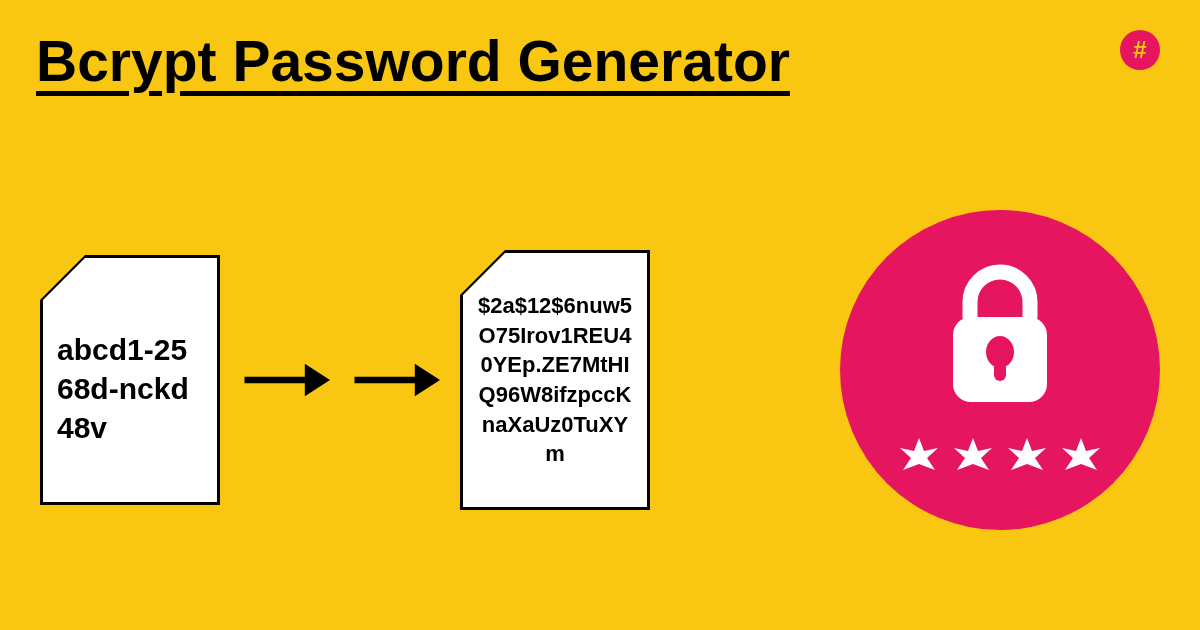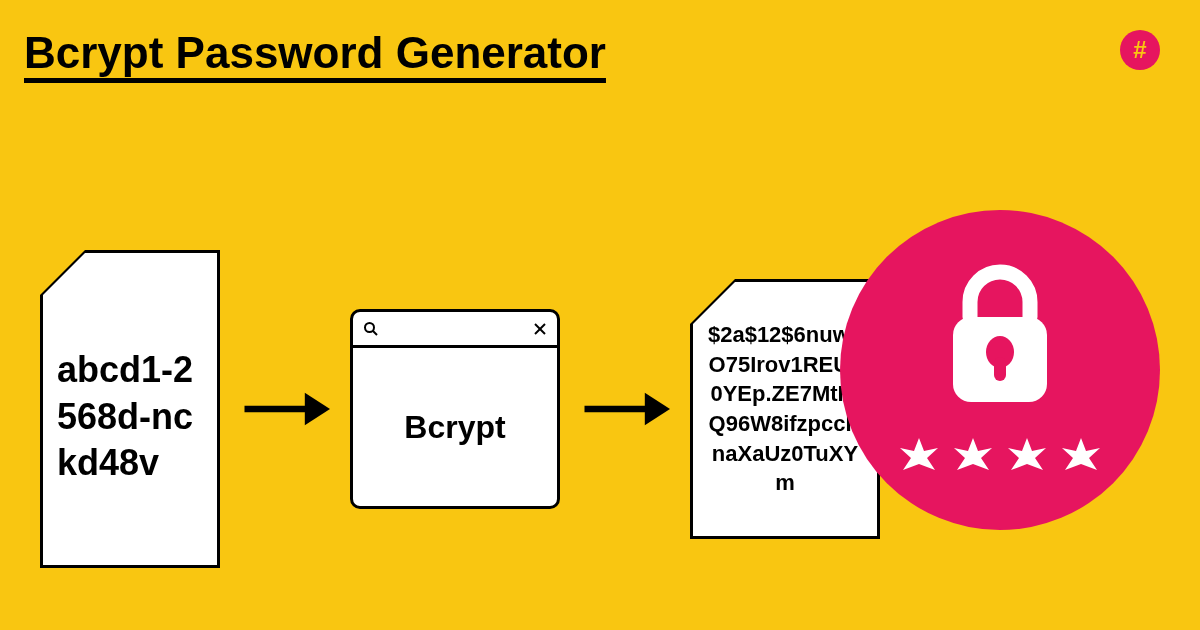--- a/index.html
+++ b/index.html
@@ -7,22 +7,22 @@
     width: 1200px;
     height: 630px;
     background: #f9c611;
     font-family: Arial, Helvetica, sans-serif;
     position: relative;
     overflow: hidden;
   }
   .title {
     position: absolute;
     top: 28px;
-    left: 24px;
-    font-size: 44px;
+    left: 36px;
+    font-size: 57px;
     font-weight: 900;
     color: #000;
     text-decoration: underline;
     text-underline-offset: 10px;
     text-decoration-thickness: 5px;
   }
   .logo {
     position: absolute;
     top: 30px;
     right: 40px;
@@ -50,27 +50,27 @@
   .flow {
     position: absolute;
     top: 250px;
     left: 40px;
     display: flex;
     align-items: center;
     gap: 20px;
   }
   .doc {
     width: 180px;
-    height: 318px;
+    height: 250px;
     background: #fff;
     border: 3px solid #000;
     position: relative;
     padding: 30px 14px 14px 14px;
     font-weight: 900;
-    font-size: 36px;
+    font-size: 30px;
     line-height: 1.3;
     word-break: break-all;
     display: flex;
     align-items: center;
   }
   .doc::before {
     content: "";
     position: absolute;
     top: -3px;
     left: -3px;
@@ -163,33 +163,20 @@
 
   <div class="doc">
     <span>abcd1-2568d-nckd48v</span>
   </div>
 
   <svg class="arrow" viewBox="0 0 100 60">
     <line x1="5" y1="30" x2="78" y2="30" stroke="#000" stroke-width="7"></line>
     <polygon points="72,12 100,30 72,48" fill="#000"></polygon>
   </svg>
 
-  <div class="window">
-    <div class="win-bar">
-      <svg width="16" height="16" viewBox="0 0 16 16">
-        <circle cx="6.5" cy="6.5" r="4.5" fill="none" stroke="#000" stroke-width="2"></circle>
-        <line x1="10" y1="10" x2="14" y2="14" stroke="#000" stroke-width="2"></line>
-      </svg>
-      <svg width="14" height="14" viewBox="0 0 14 14">
-        <line x1="2" y1="2" x2="12" y2="12" stroke="#000" stroke-width="2"></line>
-        <line x1="12" y1="2" x2="2" y2="12" stroke="#000" stroke-width="2"></line>
-      </svg>
-    </div>
-    <div class="win-body">Bcrypt</div>
-  </div>
 
   <svg class="arrow" viewBox="0 0 100 60">
     <line x1="5" y1="30" x2="78" y2="30" stroke="#000" stroke-width="7"></line>
     <polygon points="72,12 100,30 72,48" fill="#000"></polygon>
   </svg>
 
   <div class="doc doc-out">
     <span>$2a$12$6nuw5O75Irov1REU40YEp.ZE7MtHIQ96W8ifzpccKnaXaUz0TuXYm</span>
   </div>
 

